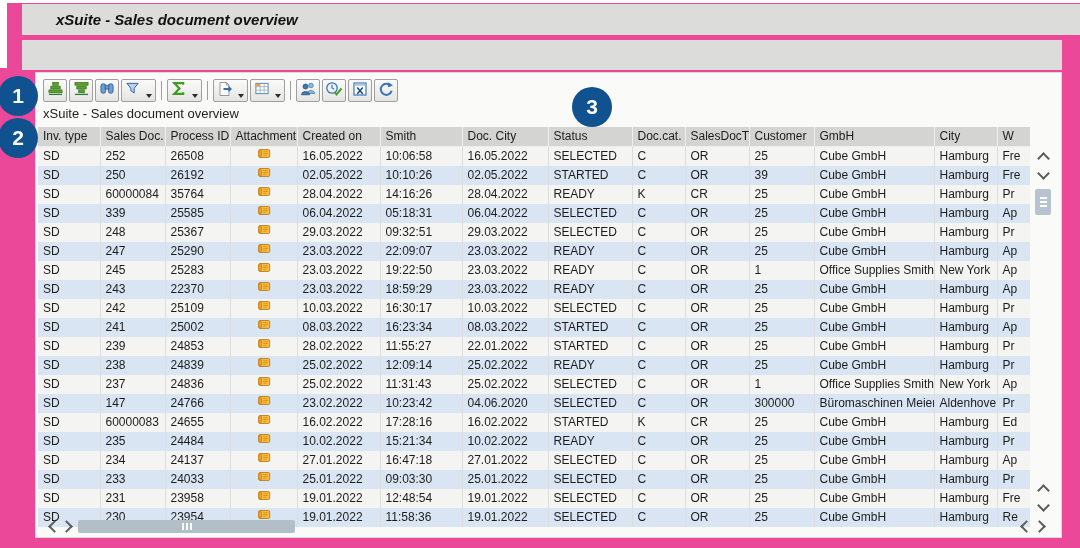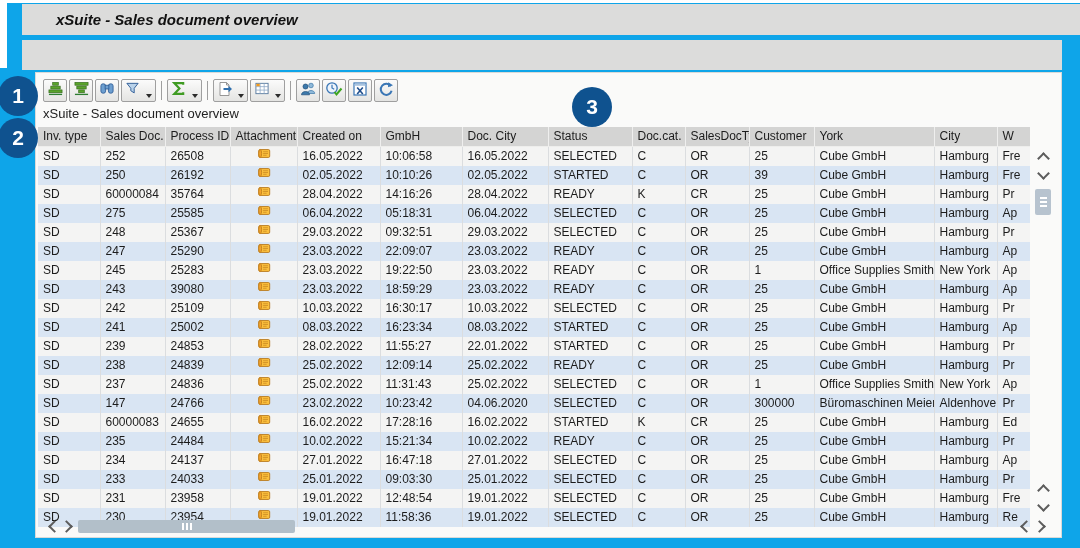--- a/index.html
+++ b/index.html
@@ -1,16 +1,16 @@
 <!DOCTYPE html>
 <html><head>
 <meta charset="utf-8">
 <style>
   html,body{margin:0;padding:0;}
-  #screen{position:relative;width:1080px;height:548px;background:#0ea5e9;overflow:hidden;
+  #screen{position:relative;width:1080px;height:548px;background:#ec4899;overflow:hidden;
           font-family:"Liberation Sans","DejaVu Sans",sans-serif;color:#1c1c1c;}
   .white-top{position:absolute;left:0;top:0;width:1080px;height:3px;background:#ffffff;}
   .white-left{position:absolute;left:0;top:0;width:7px;height:68px;background:#ffffff;}
   .band{position:absolute;background:#dcdcdb;}
   .band-title{left:22px;top:4px;width:1058px;height:31px;display:flex;align-items:center;}
   .band-title span{font-size:15px;font-weight:bold;font-style:italic;padding-left:34px;color:#111;}
   .band-sub{left:22px;top:40px;width:1040px;height:30px;}
   .panel{position:absolute;left:35px;top:72px;width:1027px;height:466px;background:#fafaf9;
          border:1px solid #dadad8;box-sizing:border-box;}
   
@@ -172,27 +172,27 @@
         <col style="width:63px">
           <col style="width:33px">
       </colgroup>
       <thead>
           <tr>
             <th>Inv. type</th>
             <th>Sales Doc.</th>
             <th>Process ID</th>
             <th>Attachment</th>
             <th>Created on</th>
-            <th>GmbH</th>
+            <th>Smith</th>
             <th>Doc. City</th>
             <th>Status</th>
             <th>Doc.cat.</th>
             <th>SalesDocTy</th>
             <th>Customer</th>
-            <th>York</th>
+            <th>GmbH</th>
             <th>City</th>
             <th>W</th>
           </tr>
         </thead>
       <tbody>
           <tr>
             <td>SD</td>
             <td>252</td>
             <td>26508</td>
             <td class="att"><svg width="14" height="13" viewBox="0 0 16 14">
@@ -246,21 +246,21 @@
             <td>READY</td>
             <td>K</td>
             <td>CR</td>
             <td>25</td>
             <td>Cube GmbH</td>
             <td>Hamburg</td>
             <td>Pr</td>
           </tr>
           <tr>
             <td>SD</td>
-            <td>275</td>
+            <td>339</td>
             <td>25585</td>
             <td class="att"><svg width="14" height="13" viewBox="0 0 16 14">
                 <rect x="2" y="2.5" width="12.5" height="9" rx="1.5" fill="#fcc03e" stroke="#b5761a" stroke-width="1"></rect>
                 <ellipse cx="3.6" cy="7" rx="1.7" ry="4.5" fill="#f3a32a" stroke="#b5761a" stroke-width="0.8"></ellipse>
                 <path d="M7 5 H12.5 M7 7 H12.5 M7 9 H11" stroke="#c98a22" stroke-width="0.9" fill="none"></path>
               </svg></td>
             <td>06.04.2022</td>
             <td>05:18:31</td>
             <td>06.04.2022</td>
             <td>SELECTED</td>
@@ -327,21 +327,21 @@
             <td>C</td>
             <td>OR</td>
             <td>1</td>
             <td>Office Supplies Smith</td>
             <td>New York</td>
             <td>Ap</td>
           </tr>
           <tr>
             <td>SD</td>
             <td>243</td>
-            <td>39080</td>
+            <td>22370</td>
             <td class="att"><svg width="14" height="13" viewBox="0 0 16 14">
                 <rect x="2" y="2.5" width="12.5" height="9" rx="1.5" fill="#fcc03e" stroke="#b5761a" stroke-width="1"></rect>
                 <ellipse cx="3.6" cy="7" rx="1.7" ry="4.5" fill="#f3a32a" stroke="#b5761a" stroke-width="0.8"></ellipse>
                 <path d="M7 5 H12.5 M7 7 H12.5 M7 9 H11" stroke="#c98a22" stroke-width="0.9" fill="none"></path>
               </svg></td>
             <td>23.03.2022</td>
             <td>18:59:29</td>
             <td>23.03.2022</td>
             <td>READY</td>
             <td>C</td>

